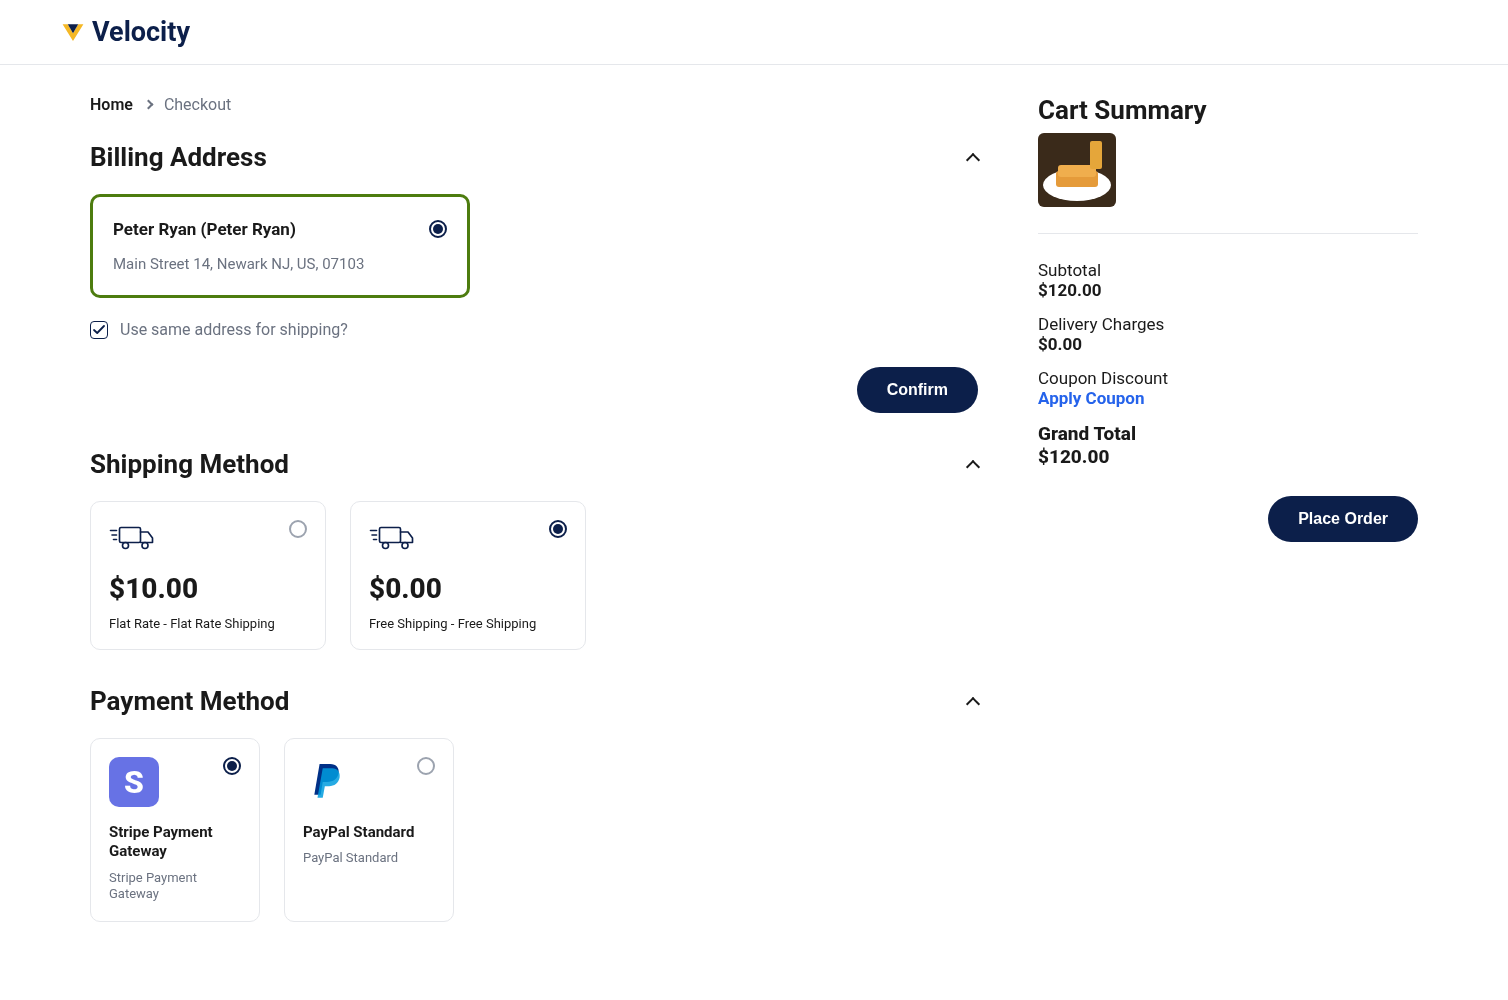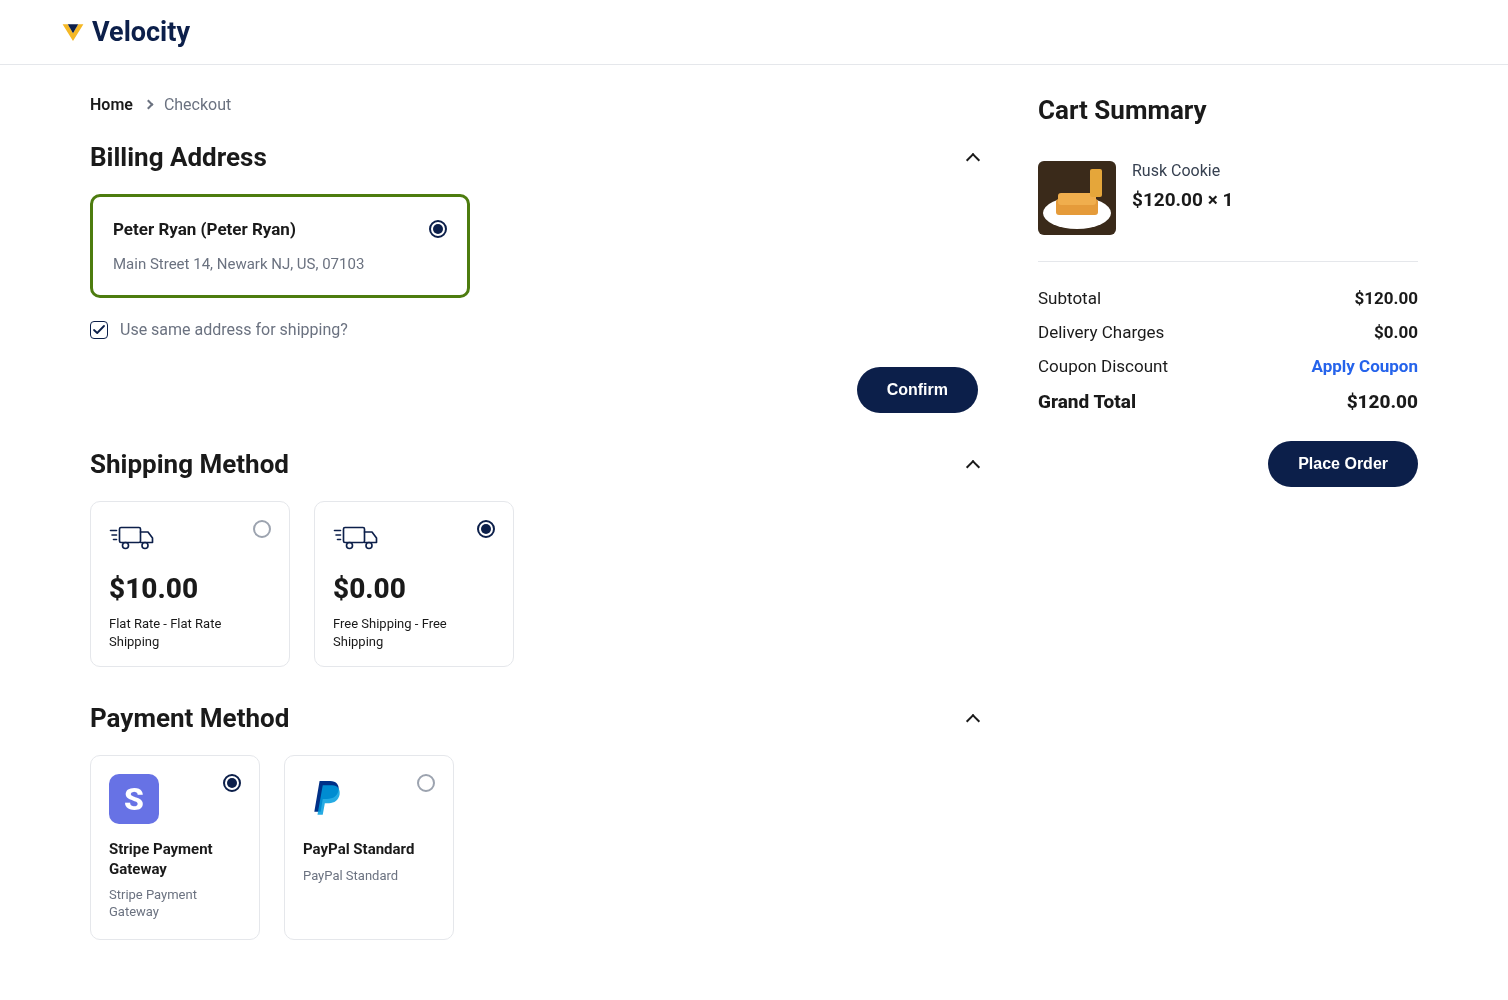--- a/index.html
+++ b/index.html
@@ -60,40 +60,40 @@
     .check-row { display:flex;align-items:center;gap:12px;margin-top:22px;color:#6b7280;font-size:16px; }
     .checkbox { width:18px;height:18px;border:1.5px solid #0c1f4a;border-radius:4px;display:flex;align-items:center;justify-content:center;cursor:pointer; }
     .checkbox svg { width:12px;height:10px;display:block; }
     .confirm-row { display:flex;justify-content:flex-end;margin-top:28px; }
     .btn-primary {
       background:#0c1f4a;color:#fff;border:none;border-radius:26px;
       padding:14px 30px;font-size:16px;font-weight:600;cursor:pointer;
     }
     .ship-grid { display:flex; gap:24px; margin-top:10px;}
     .ship-card {
-      width:200px; border:1px solid #e5e7eb; border-radius:10px; padding:18px 18px 16px;
+      width:236px; border:1px solid #e5e7eb; border-radius:10px; padding:18px 18px 16px;
       position:relative; cursor:pointer;
     }
     .ship-card .radio { position:absolute;top:18px;right:18px; }
     .truck-icon { width:48px;height:36px;display:block;margin-bottom:16px; }
     .ship-price { font-size:28px;font-weight:800;margin-bottom:10px; }
     .ship-label { font-size:13px;line-height:1.35; }
     .pay-grid { display:flex;gap:24px;margin-top:10px; }
     .pay-card { width:170px; border:1px solid #e5e7eb;border-radius:10px;padding:18px;position:relative;cursor:pointer; }
     .pay-card .radio { position:absolute;top:18px;right:18px; }
     .pay-logo { width:50px;height:50px;border-radius:10px;display:flex;align-items:center;justify-content:center;margin-bottom:16px; }
     .stripe-bg { background:#6772e5;color:#fff;font-size:32px;font-weight:800; }
     .pay-title { font-size:15px;font-weight:700;line-height:1.3;margin-bottom:8px; }
     .pay-sub { font-size:13px;color:#6b7280;line-height:1.3; }
-    .side-col h2 { font-size:26px;font-weight:700;margin-bottom:36px; }
+    .side-col h2 { font-size:26px;font-weight:700;margin-bottom:8px; }
     .item-row { display:flex;gap:16px;padding-bottom:26px;border-bottom:1px solid #e5e7eb;margin-bottom:26px; }
     .item-img { width:78px;height:74px;border-radius:6px;overflow:hidden;flex-shrink:0;background:#ddd; }
     .item-info .name { font-size:16px;color:#374151;margin-bottom:8px; }
     .item-info .price { font-size:19px;font-weight:700; }
-    .sum-line { display:flex;justify-content:space-between;margin-bottom:14px;font-size:17px; }
+    .sum-line { display:flex;justify-content:space-between;margin-bottom:14px;font-size:17px;flex-direction:column; }
     .sum-line.total { font-weight:800;font-size:19px;margin-top:6px; }
     .apply-link { color:#2563eb;font-weight:700;cursor:pointer; }
     .place-row { display:flex;justify-content:flex-end;margin-top:28px; }
     .section-block { margin-bottom:36px; }
   </style>
 </head>
 <body>
 
 <div class="header-bar">
   <div class="logo">
@@ -221,24 +221,20 @@
     <div class="item-row">
       <div class="item-img">
         <svg viewBox="0 0 78 74" width="78" height="74">
           <rect width="78" height="74" fill="#3a2a1a"></rect>
           <ellipse cx="39" cy="52" rx="34" ry="16" fill="#fff"></ellipse>
           <rect x="18" y="38" width="42" height="16" rx="3" fill="#e59b3a"></rect>
           <rect x="20" y="32" width="38" height="12" rx="3" fill="#f0ae4d"></rect>
           <rect x="52" y="8" width="12" height="28" rx="2" fill="#e5a63a"></rect>
         </svg>
       </div>
-      <div class="item-info">
-        <div class="name">Rusk Cookie</div>
-        <div class="price">$120.00 × 1</div>
-      </div>
     </div>
     <div class="sum-line">
       <span>Subtotal</span>
       <span style="font-weight:700">$120.00</span>
     </div>
     <div class="sum-line">
       <span>Delivery Charges</span>
       <span style="font-weight:700">$0.00</span>
     </div>
     <div class="sum-line">

